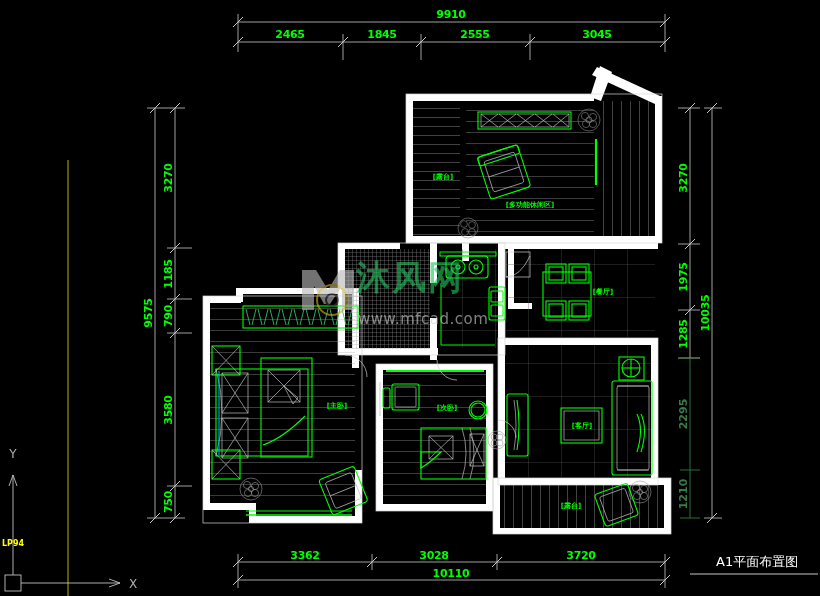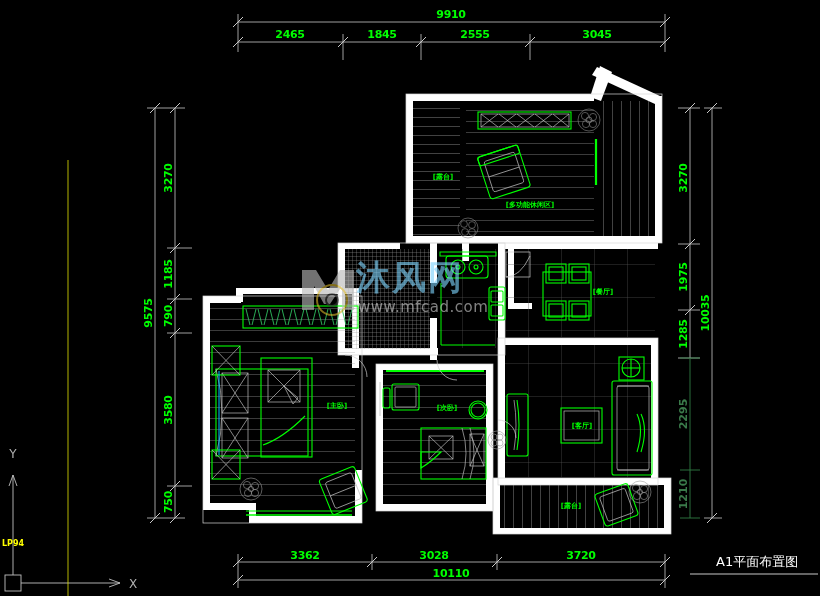--- a/index.html
+++ b/index.html
@@ -11,24 +11,24 @@
           font-size:11px;font-weight:bold;letter-spacing:-0.3px;}
   .dimtxt-dim{fill:#3a7a4a;font-family:"DejaVu Sans","Liberation Sans",sans-serif;
           font-size:11px;font-weight:bold;}
   .roomtxt{fill:#00ff00;font-family:"DejaVu Sans","Liberation Sans",sans-serif;
           font-size:7px;font-weight:bold;}
   .titletxt{fill:#ffffff;font-family:"DejaVu Sans","Liberation Sans",sans-serif;
           font-size:13px;}
   .axistxt{fill:#b0b0b0;font-family:"DejaVu Sans","Liberation Sans",sans-serif;font-size:12px;}
   .ucstxt{fill:#ffff00;font-family:"DejaVu Sans","Liberation Sans",sans-serif;font-size:8px;font-weight:bold;}
   #wmwrap{position:absolute;left:296px;top:258px;width:210px;height:70px;opacity:.62;}
-  #wmtext{font-family:"DejaVu Sans","Liberation Sans",sans-serif;color:#7dd3fc;
+  #wmtext{font-family:"DejaVu Sans","Liberation Sans",sans-serif;color:#22c55e;
           font-size:34px;font-weight:bold;line-height:34px;letter-spacing:2px;}
   #wmurl{font-family:"DejaVu Sans","Liberation Sans",sans-serif;color:#cfcfcf;
-         font-size:15px;letter-spacing:.5px;margin-top:0;}
+         font-size:15px;letter-spacing:.5px;margin-top:12px;}
 </style>
 </head>
 <body>
 
 <div id="stage">
 
 <svg width="820" height="596" viewBox="0 0 820 596">
   <rect x="0" y="0" width="820" height="596" fill="#000000"></rect>
 
   <g stroke="#c8c8c8" stroke-width="0.8" fill="none">

